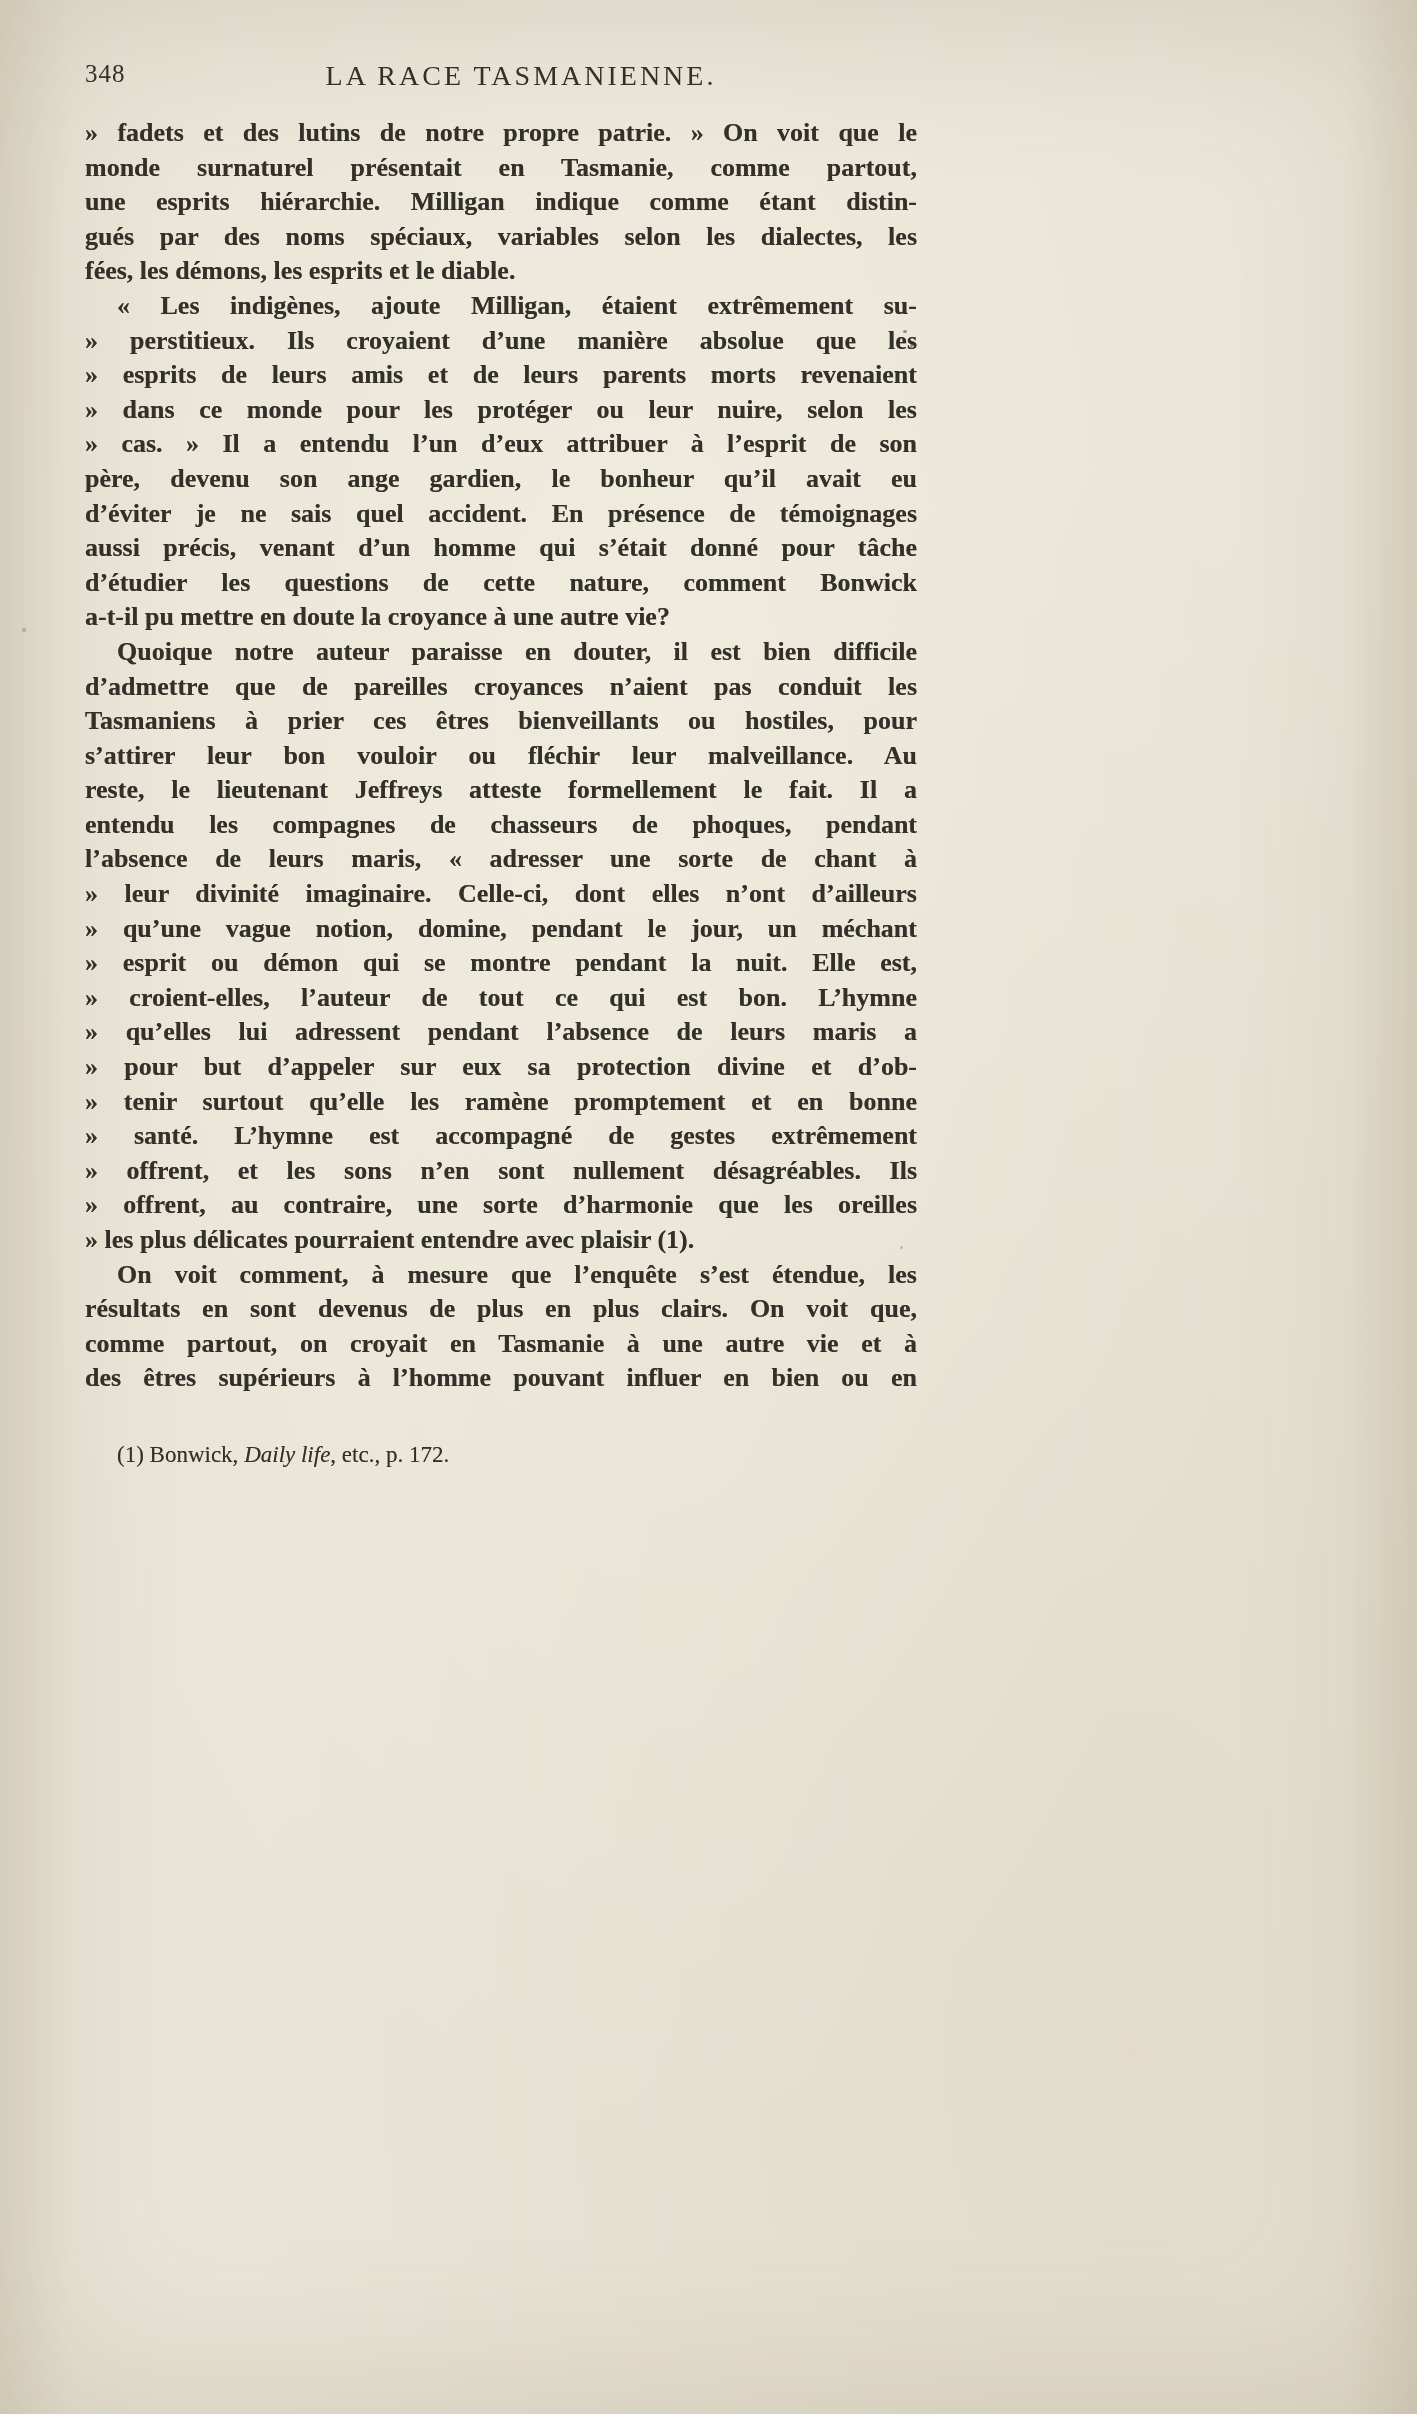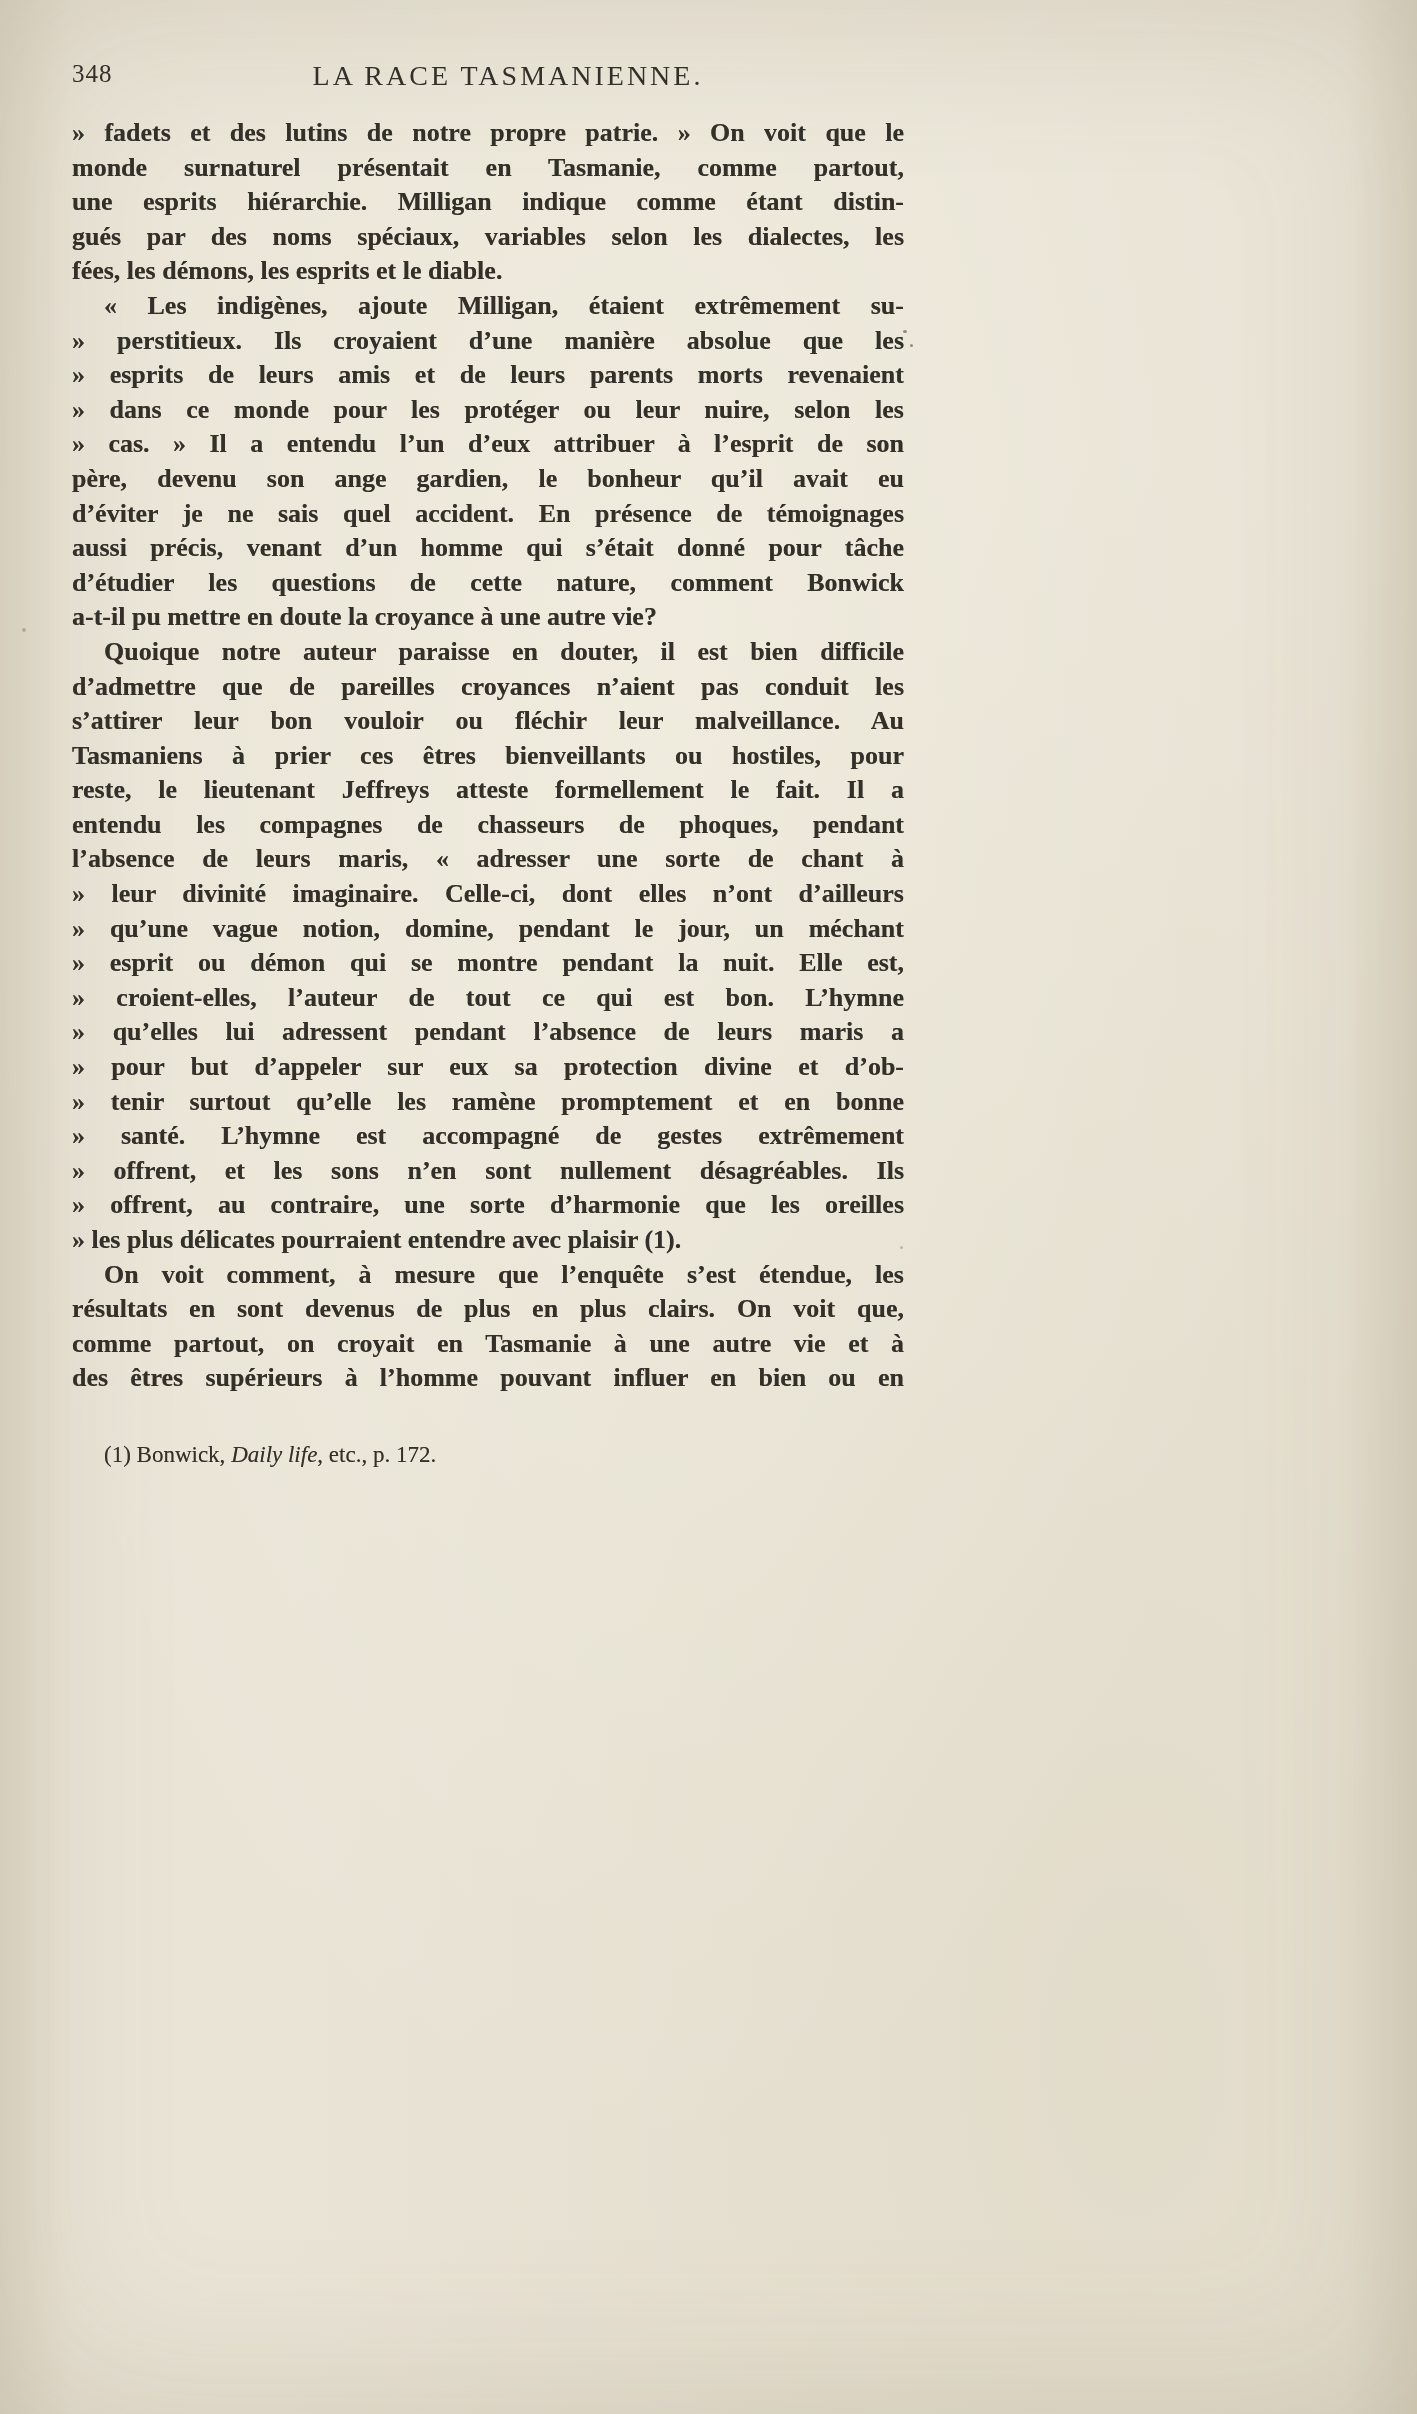--- a/index.html
+++ b/index.html
@@ -17,21 +17,21 @@
     color: var(--ink, #33302a);
     background:
       radial-gradient(ellipse at 45% 30%, rgba(255,252,240,0.30), rgba(255,252,240,0) 62%),
       radial-gradient(ellipse at 80% 85%, rgba(205,195,170,0.25), rgba(205,195,170,0) 55%),
       linear-gradient(90deg, #e0dac9 0%, var(--paper, #e9e4d6) 5%, var(--paper, #e9e4d6) 95%, #ded8c6 100%);
     background-color: var(--paper, #e9e4d6);
     box-shadow: inset 0 0 180px rgba(110, 95, 65, 0.20);
   }
   .content {
     position: absolute;
-    left: 72px;
+    left: 85px;
     top: 60px;
     width: 832px;
   }
   .header {
     position: relative;
     height: 36px;
     font-size: 24px;
   }
   .pagenum {
     position: absolute;
@@ -108,22 +108,22 @@
         <div class="line">» esprits de leurs amis et de leurs parents morts revenaient</div>
         <div class="line">» dans ce monde pour les protéger ou leur nuire, selon les</div>
         <div class="line">» cas. » Il a entendu l’un d’eux attribuer à l’esprit de son</div>
         <div class="line">père, devenu son ange gardien, le bonheur qu’il avait eu</div>
         <div class="line">d’éviter je ne sais quel accident. En présence de témoignages</div>
         <div class="line">aussi précis, venant d’un homme qui s’était donné pour tâche</div>
         <div class="line">d’étudier les questions de cette nature, comment Bonwick</div>
         <div class="line end">a-t-il pu mettre en doute la croyance à une autre vie?</div>
         <div class="line indent">Quoique notre auteur paraisse en douter, il est bien difficile</div>
         <div class="line">d’admettre que de pareilles croyances n’aient pas conduit les</div>
+        <div class="line">Tasmaniens à prier ces êtres bienveillants ou hostiles, pour</div>
         <div class="line">s’attirer leur bon vouloir ou fléchir leur malveillance. Au</div>
-        <div class="line">Tasmaniens à prier ces êtres bienveillants ou hostiles, pour</div>
         <div class="line">reste, le lieutenant Jeffreys atteste formellement le fait. Il a</div>
         <div class="line">entendu les compagnes de chasseurs de phoques, pendant</div>
         <div class="line">l’absence de leurs maris, « adresser une sorte de chant à</div>
         <div class="line">» leur divinité imaginaire. Celle-ci, dont elles n’ont d’ailleurs</div>
         <div class="line">» qu’une vague notion, domine, pendant le jour, un méchant</div>
         <div class="line">» esprit ou démon qui se montre pendant la nuit. Elle est,</div>
         <div class="line">» croient-elles, l’auteur de tout ce qui est bon. L’hymne</div>
         <div class="line">» qu’elles lui adressent pendant l’absence de leurs maris a</div>
         <div class="line">» pour but d’appeler sur eux sa protection divine et d’ob-</div>
         <div class="line">» tenir surtout qu’elle les ramène promptement et en bonne</div>

